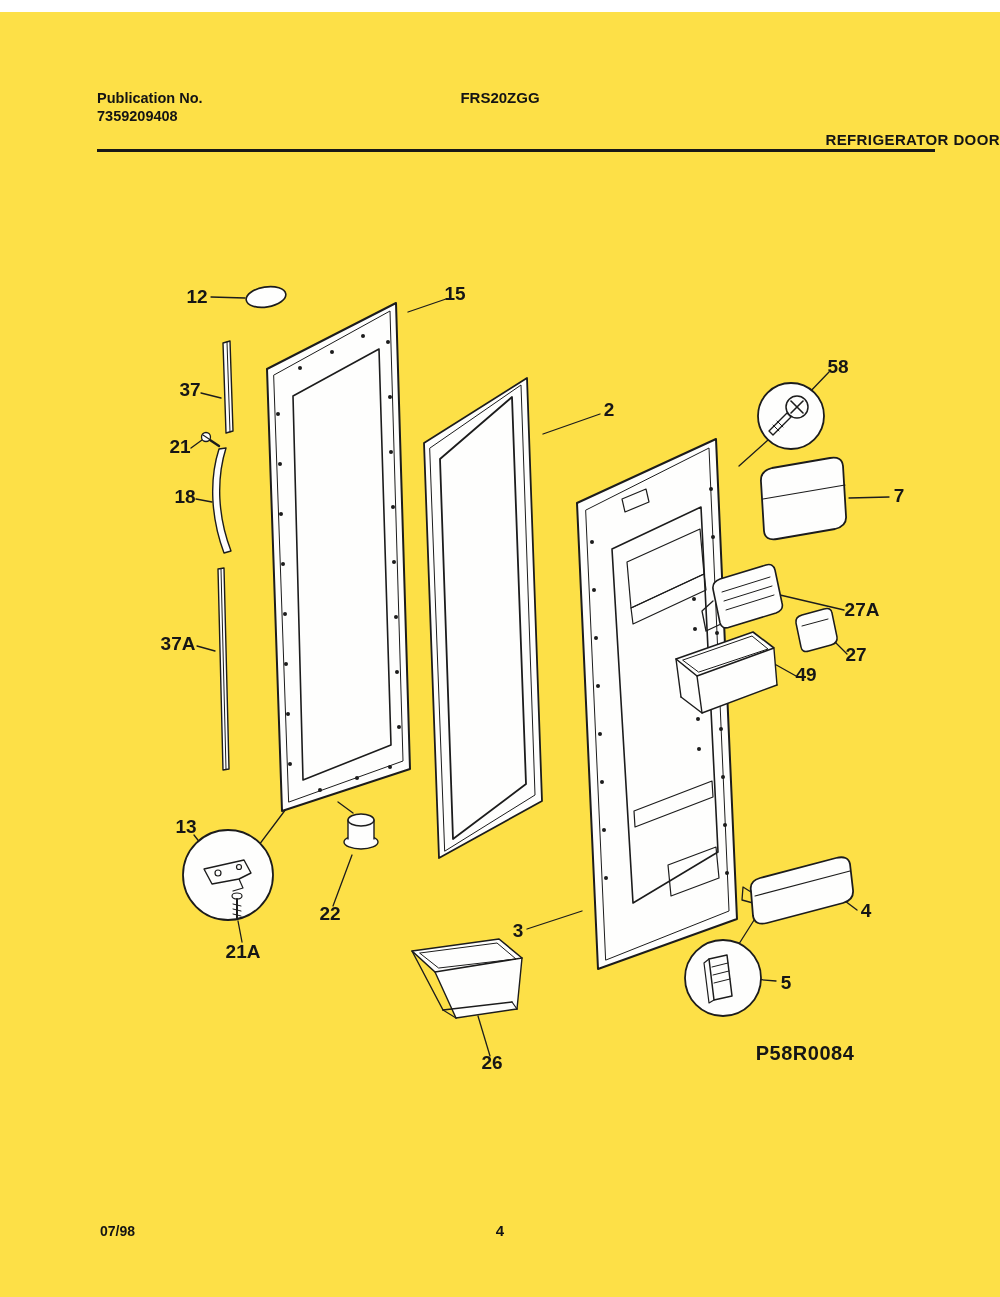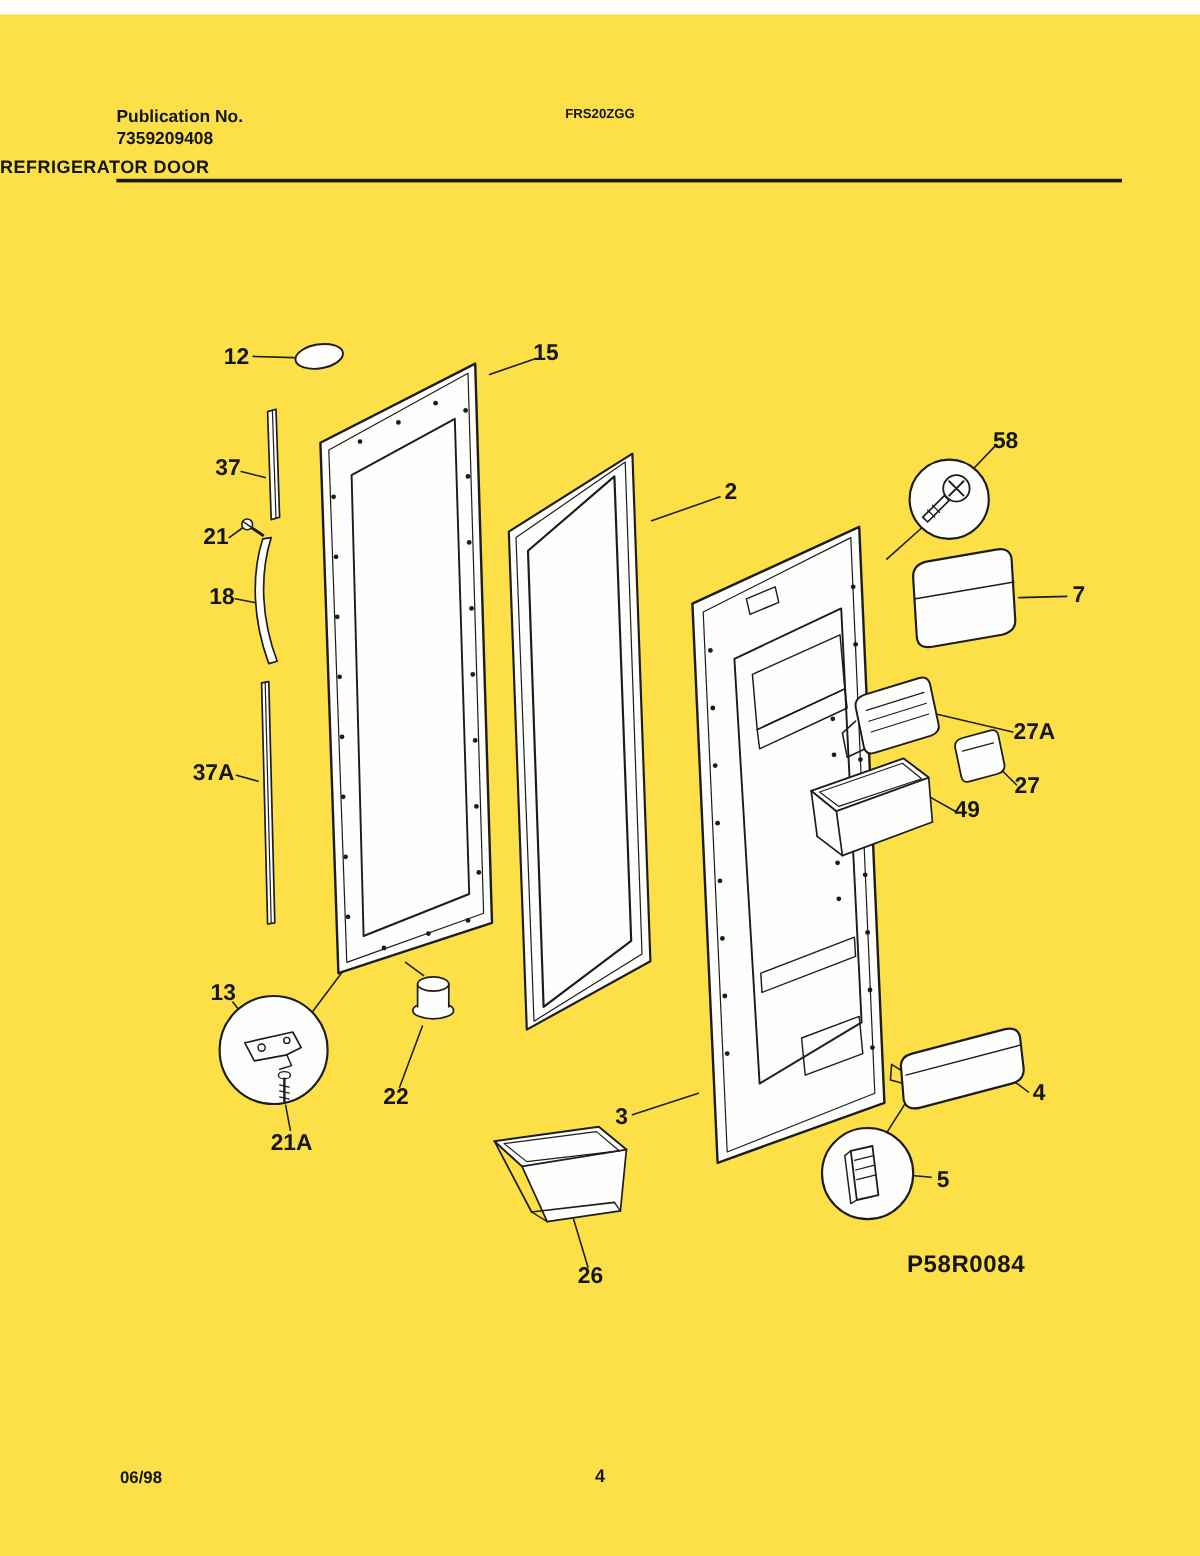--- a/index.html
+++ b/index.html
@@ -4,22 +4,22 @@
 <style>
   * { margin:0; padding:0; box-sizing:border-box; }
   html,body { background:#ffffff; }
   .page {
     position:relative; width:1000px; height:1297px; margin:12px auto;
     background:#fde047; color:#141414; overflow:hidden;
     font-family:"Liberation Sans", sans-serif;
   }
   .abs { position:absolute; }
   .hdr-pub   { left:97px; top:77px; font-size:14.5px; font-weight:bold; line-height:18px; }
-  .hdr-model { left:0; top:77px; width:1000px; text-align:center; font-size:11px; font-weight:bold; }
-  .hdr-title { left:0; top:119px; width:1000px; text-align:left; font-size:15px; font-weight:bold; letter-spacing:.4px; }
+  .hdr-model { left:0; top:77px; width:1000px; text-align:center; font-size:15px; font-weight:bold; }
+  .hdr-title { left:0; top:119px; width:1000px; text-align:right; font-size:15px; font-weight:bold; letter-spacing:.4px; }
   .hdr-rule  { left:97px; top:137px; width:838px; height:3px; background:#181818; }
   .ftr-date  { left:100px; top:1211px; font-size:14px; font-weight:bold; }
   .ftr-page  { left:0; top:1210px; width:1000px; text-align:center; font-size:15px; font-weight:bold; }
   svg.diagram { position:absolute; left:0; top:0; }
   .ln { stroke:#1c1c1c; fill:none; stroke-linejoin:round; stroke-linecap:round; }
   .fw { fill:#fefefd; }
   text.callout {
     font-family:"Liberation Sans", sans-serif; font-size:19px; font-weight:bold;
     fill:#161616; text-anchor:middle;
   }
@@ -271,16 +271,16 @@
       <text class="callout" x="330" y="908">22</text>
       <text class="callout" x="518" y="925">3</text>
       <text class="callout" x="492" y="1057">26</text>
       <text class="callout" x="866" y="905">4</text>
       <text class="callout" x="786" y="977">5</text>
     </g>
 
     <text class="callout code" x="805" y="1048">P58R0084</text>
   </svg>
 
-  <div class="abs ftr-date">06/98</div>
+  <div class="abs ftr-date">07/98</div>
   <div class="abs ftr-page">4</div>
 
 </div>
 
 </body></html>

